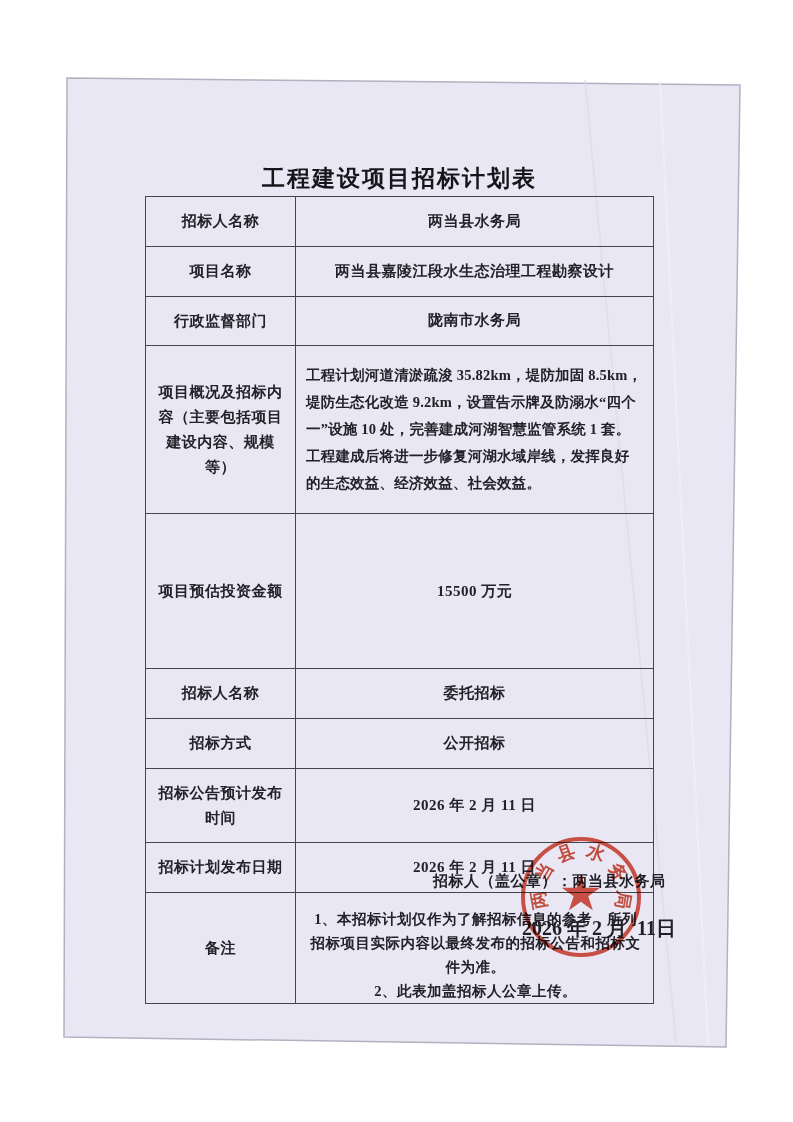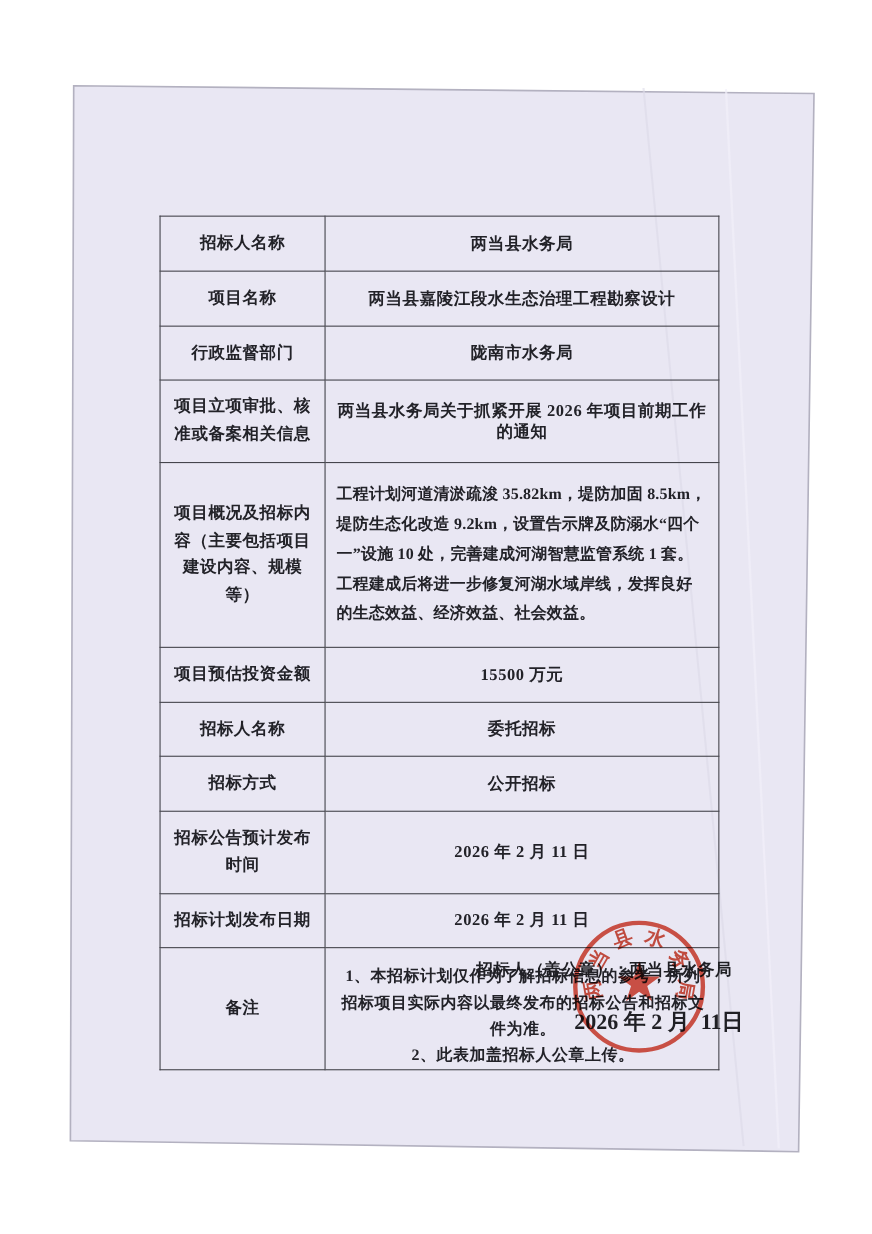--- a/index.html
+++ b/index.html
@@ -128,42 +128,39 @@
 <div class="scan-stage">
 
   <svg class="paper-svg" width="793" height="1122" viewBox="0 0 793 1122">
     <polygon points="67,78 740,85 726,1047 64,1037" fill="#e9e7f3" stroke="#b3b1c0" stroke-width="1.5"></polygon>
     <line x1="585" y1="80" x2="676" y2="1042" stroke="#dddbe9" stroke-width="2" opacity="0.6"></line>
     <line x1="660" y1="81" x2="708" y2="1044" stroke="#f2f0fa" stroke-width="2" opacity="0.7"></line>
   </svg>
 
   <div class="content">
 
+    <h1 class="doc-title">工程建设项目招标计划表</h1>
 
     <table class="plan-table">
       <colgroup>
           <col class="c-label">
           <col class="c-value">
         </colgroup>
       <tbody>
         <tr>
           <td class="lbl">招标人名称</td>
           <td class="val">两当县水务局</td>
         </tr>
         <tr>
           <td class="lbl">项目名称</td>
           <td class="val">两当县嘉陵江段水生态治理工程勘察设计</td>
         </tr>
         <tr>
           <td class="lbl">行政监督部门</td>
           <td class="val">陇南市水务局</td>
-        </tr>
-        <tr>
-          <td class="lbl">项目立项审批、核准或备案相关信息</td>
-          <td class="val">两当县水务局关于抓紧开展 2026 年项目前期工作的通知</td>
         </tr>
         <tr>
           <td class="lbl">项目概况及招标内容（主要包括项目建设内容、规模等）</td>
           <td class="val paragraph">工程计划河道清淤疏浚 35.82km，堤防加固 8.5km，堤防生态化改造 9.2km，设置告示牌及防溺水“四个一”设施 10 处，完善建成河湖智慧监管系统 1 套。工程建成后将进一步修复河湖水域岸线，发挥良好的生态效益、经济效益、社会效益。</td>
         </tr>
         <tr>
           <td class="lbl">项目预估投资金额</td>
           <td class="val">15500 万元</td>
         </tr>
         <tr>

